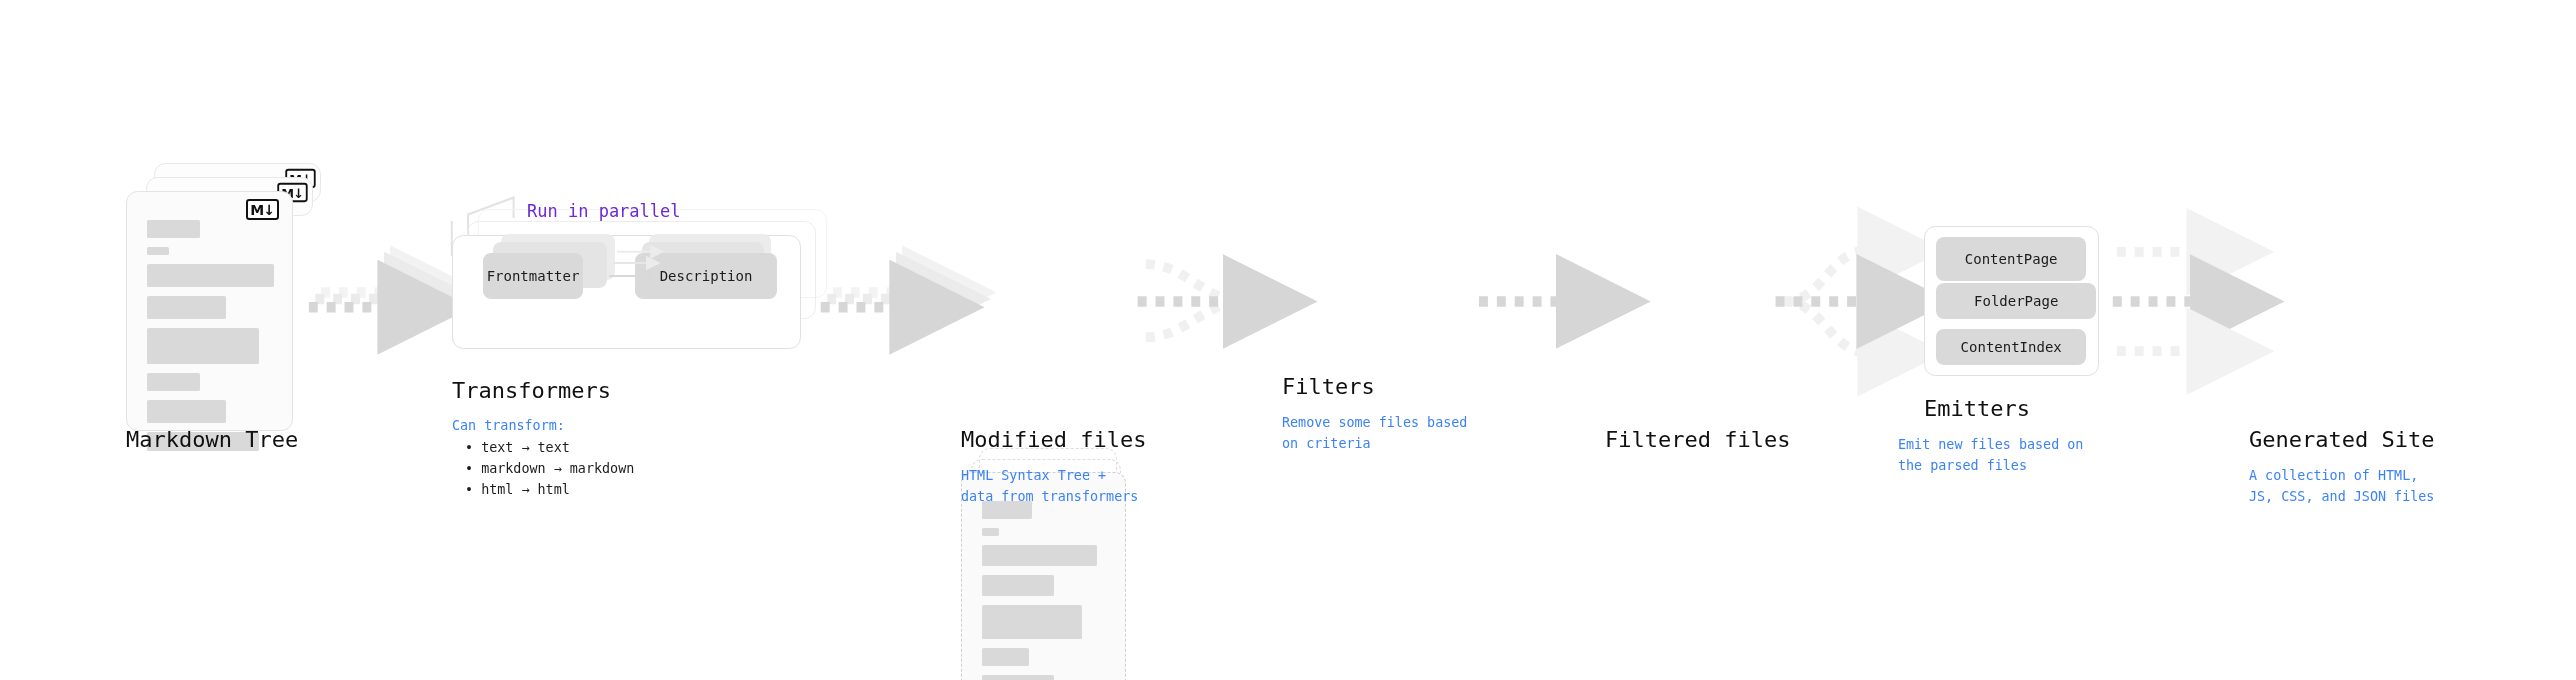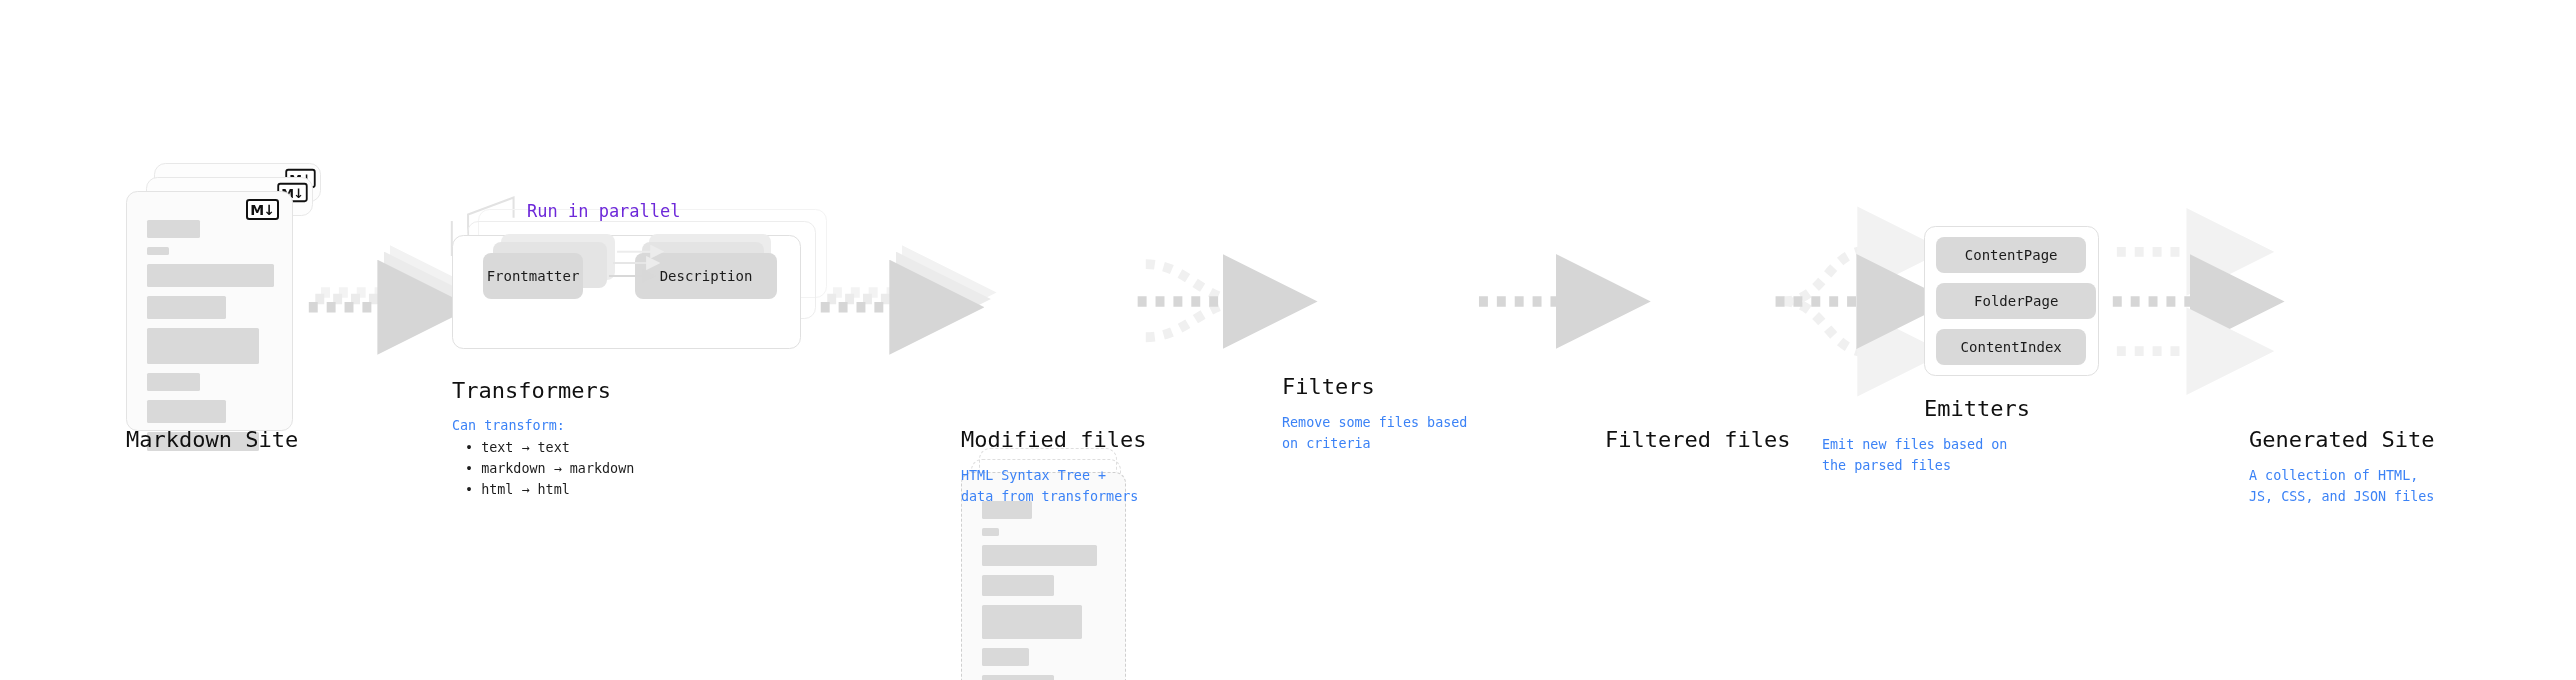--- a/index.html
+++ b/index.html
@@ -214,21 +214,21 @@
         <div class="doc-line" style="width:62%; height:23px;"></div>
         <div class="doc-line" style="width:88%; height:36px;"></div>
         <div class="doc-line" style="width:42%"></div>
         <div class="doc-line" style="width:62%; height:23px;"></div>
         <div class="doc-line" style="width:88%; height:19.5px;"></div>
       </div>
     </div>
     <div class="badge md-badge" style="left:120px; top:36px;">M↓</div>
   </div>
 
-  <div class="caption-title" style="left:126px; top:427px;">Markdown Site</div>
+  <div class="caption-title" style="left:126px; top:427px;">Markdown Tree</div>
 
   <div class="node" style="left:444px; top:193px; width:390px; height:175px;">
 
     <div class="group-box fainter" style="left:34px; top:16.3px; width:349px; height:89px;"></div>
     <div class="group-box faint" style="left:23px; top:28.4px; width:349px; height:98px;"></div>
     <div class="group-box" style="left:8.1px; top:42px; width:349px; height:114px;"></div>
 
     <div class="chip ghost-b" style="left:57px; top:41px; width:114px; height:46px;"></div>
     <div class="chip ghost-a" style="left:49px; top:49px; width:114px; height:46px;"></div>
     <div class="chip" style="left:39px; top:60px; width:100px; height:46px;">Frontmatter</div>
@@ -287,27 +287,27 @@
 
 
   <div class="caption-title" style="left:1282px; top:374px;">Filters</div>
   <div class="caption-sub" style="left:1282px; top:413px;">Remove some files based
 on criteria</div>
 
   <div class="caption-title" style="left:1605px; top:427px;">Filtered files</div>
 
   <div class="node" style="left:1924px; top:226px; width:187px; height:150px;">
     <div class="group-box" style="left:0px; top:0px; width:175px; height:150px;"></div>
-    <div class="chip" style="left:12.2px; top:10.6px; width:150px; height:36px;">ContentPage</div>
+    <div class="chip" style="left:12.2px; top:10.6px; width:150px; height:44px;">ContentPage</div>
     <div class="chip" style="left:12.2px; top:57px; width:160px; height:36px;">FolderPage</div>
     <div class="chip" style="left:12.2px; top:103px; width:150px; height:36px;">ContentIndex</div>
   </div>
 
   <div class="caption-title" style="left:1924px; top:396px;">Emitters</div>
-  <div class="caption-sub" style="left:1822px; top:435px;">Emit new files based on
+  <div class="caption-sub" style="left:1898px; top:435px;">Emit new files based on
 the parsed files</div>
 
   <div class="caption-title" style="left:2249px; top:427px;">Generated Site</div>
   <div class="caption-sub" style="left:2249px; top:466px;">A collection of HTML,
 JS, CSS, and JSON files</div>
 
 </div>
 
 
 </body></html>

